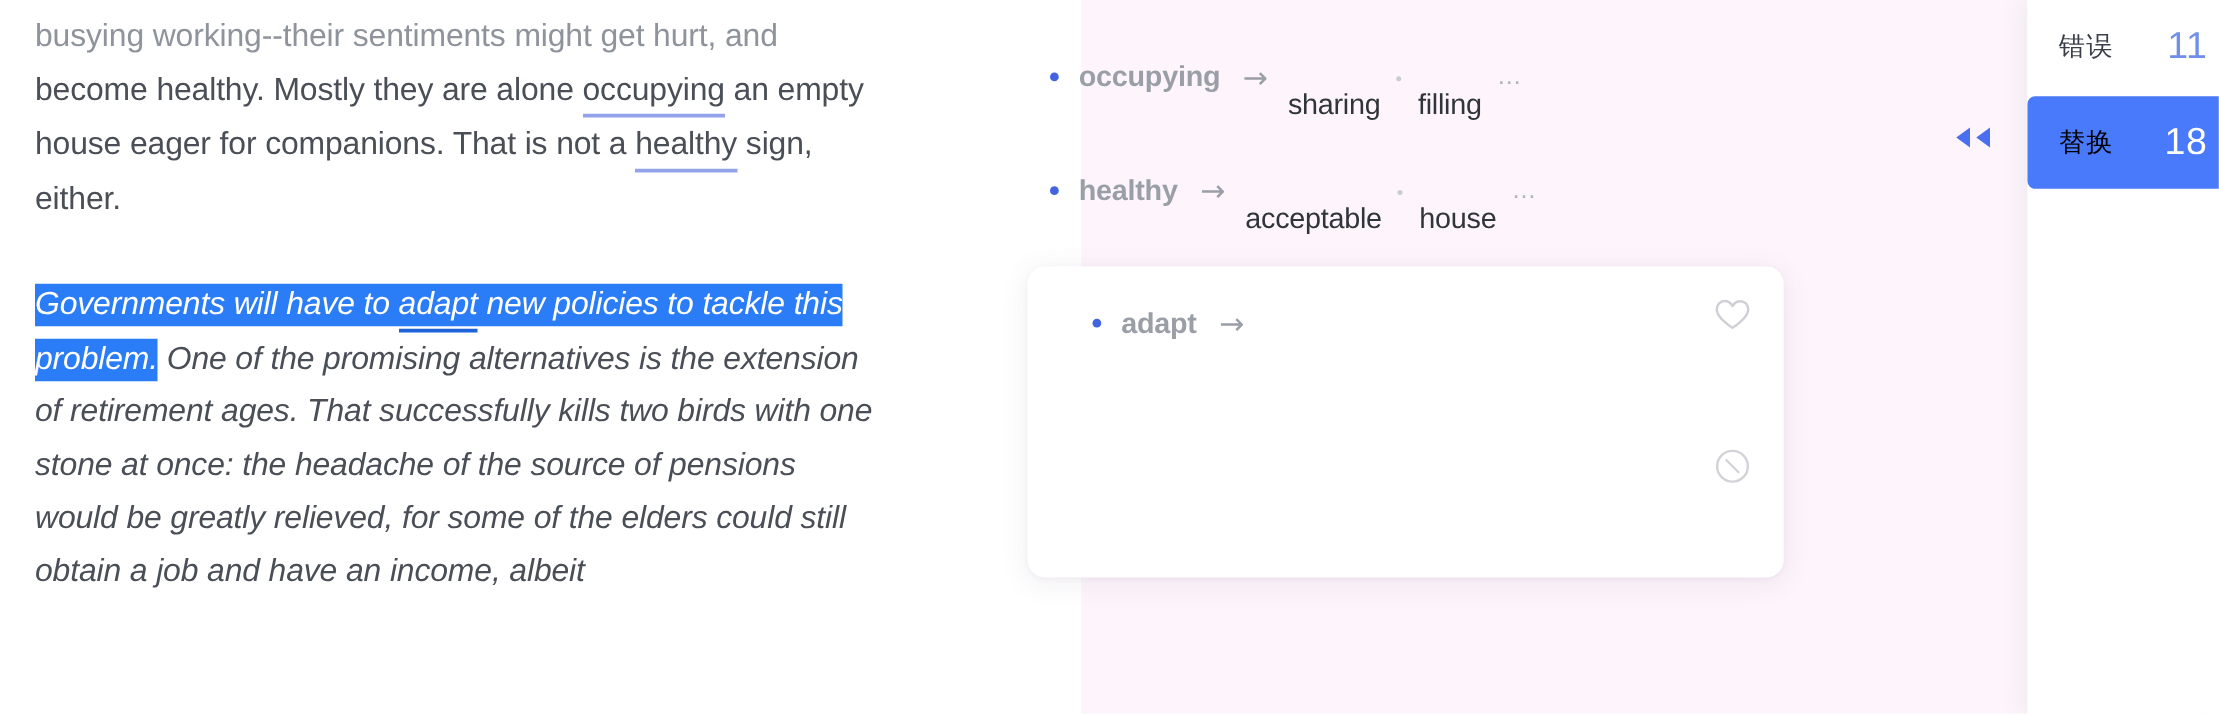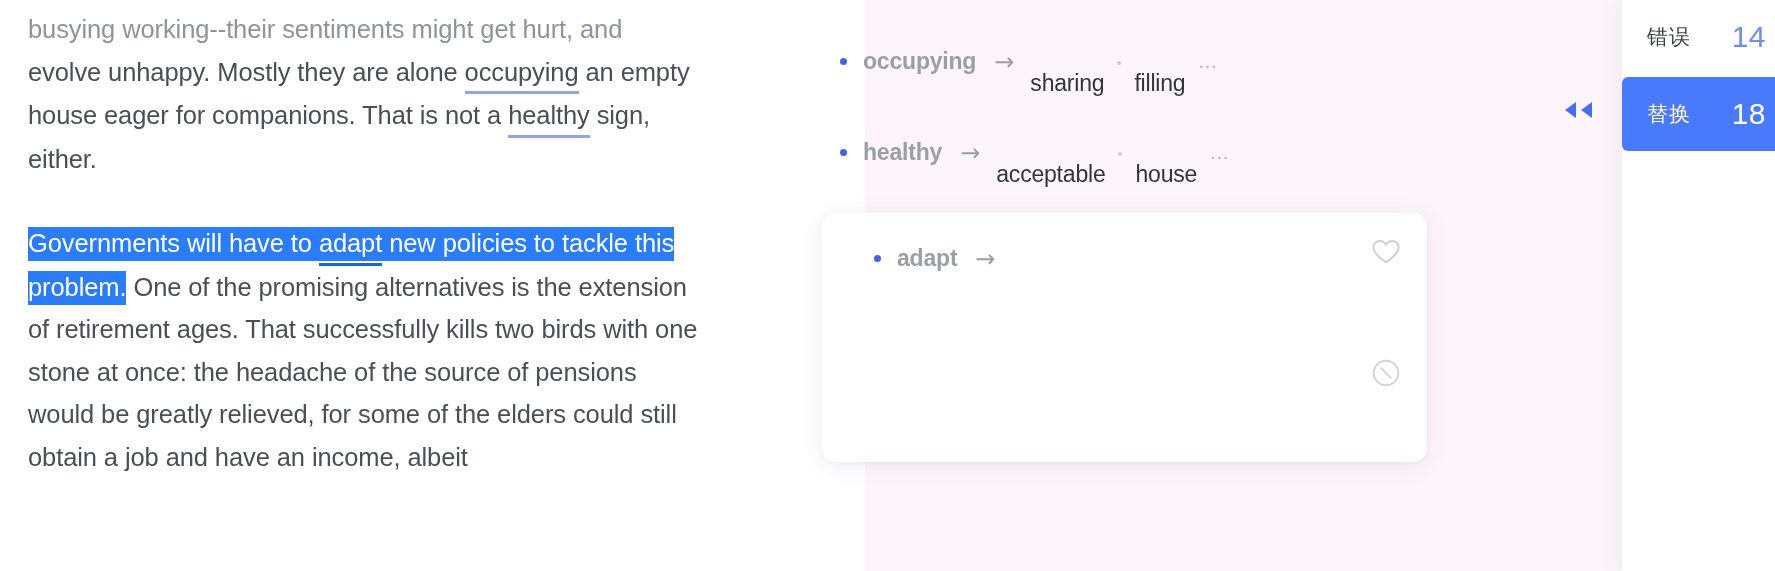--- a/index.html
+++ b/index.html
@@ -28,21 +28,21 @@
     position: absolute;
     left: 28px;
     top: 8px;
     width: 672px;
     font-size: 25.5px;
     line-height: 42.5px;
     color: #4a4f57;
     letter-spacing: -0.1px;
   }
   #doc-body p { margin: 0; }
-  #doc-para-2 { margin-top: 42px !important; }
+  #doc-para-2 { margin-top: 42px !important; font-style: italic; }
 
   
   .faded-top { color: #8e939c; }
 
   
   .sug-underline {
     position: relative;
     display: inline-block;
     box-shadow: inset 0 -3px 0 0 #93a3ea;
     padding-bottom: 1px;
@@ -205,41 +205,41 @@
     font-family: "DejaVu Sans", "Liberation Sans", sans-serif;
   }
   .stat-count {
     font-size: 30px;
     margin-left: auto;
     margin-right: 26px;
     letter-spacing: 0.5px;
   }
   #stat-errors .stat-label { color: #3a3f48; }
   #stat-errors .stat-count { color: #6f8fe8; }
-  #stat-replacements .stat-label { color: #fef9c3; text-align: center; }
+  #stat-replacements .stat-label { color: #000000; text-align: center; }
   #stat-replacements .stat-count { color: #ffffff; }
 
   #collapse-btn {
     position: absolute;
     right: 176px;
     top: 99px;
     display: flex;
     align-items: center;
     cursor: pointer;
   }
 </style>
 </head>
 <body>
 
 <div id="doc-pane">
   <div id="doc-body">
 
     <p id="doc-para-1">
       <span class="faded-top">busying working--their sentiments might get hurt, and</span>
-      <span>evolve unhappy. Mostly they are alone </span><span class="sug-underline">occupying</span><span> an empty house eager for companions. That is not a </span><span class="sug-underline">healthy</span><span> sign, either.</span>
+      <span>become healthy. Mostly they are alone </span><span class="sug-underline">occupying</span><span> an empty house eager for companions. That is not a </span><span class="sug-underline">healthy</span><span> sign, either.</span>
     </p>
 
     <p id="doc-para-2"><span class="sel-hl"><span>Governments will have to </span><span class="sug-underline">adapt</span><span> new policies to tackle this problem.</span></span><span> One of the promising alternatives is the extension of retirement ages. That successfully kills two birds with one stone at once: the headache of the source of pensions would be greatly relieved, for some of the elders could still obtain a job and have an income, albeit</span>
     </p>
 
   </div>
 </div>
 
 <div id="sug-pane">
 
@@ -294,21 +294,21 @@
   <svg width="40" height="22" viewBox="0 0 40 22" fill="none" xmlns="http://www.w3.org/2000/svg" aria-hidden="true">
     <path d="M17 3 L17 19 L6 11 Z" fill="#4a6ef0"></path>
     <path d="M33 3 L33 19 L22 11 Z" fill="#4a6ef0"></path>
   </svg>
 </div>
 
 <div id="stats-rail">
 
   <div class="stat" id="stat-errors">
     <span class="stat-label">错误</span>
-    <span class="stat-count">14</span>
+    <span class="stat-count">11</span>
   </div>
 
   <div class="stat" id="stat-replacements">
     <span class="stat-label">替换</span>
     <span class="stat-count">18</span>
   </div>
 
 </div>
 
 </body></html>

